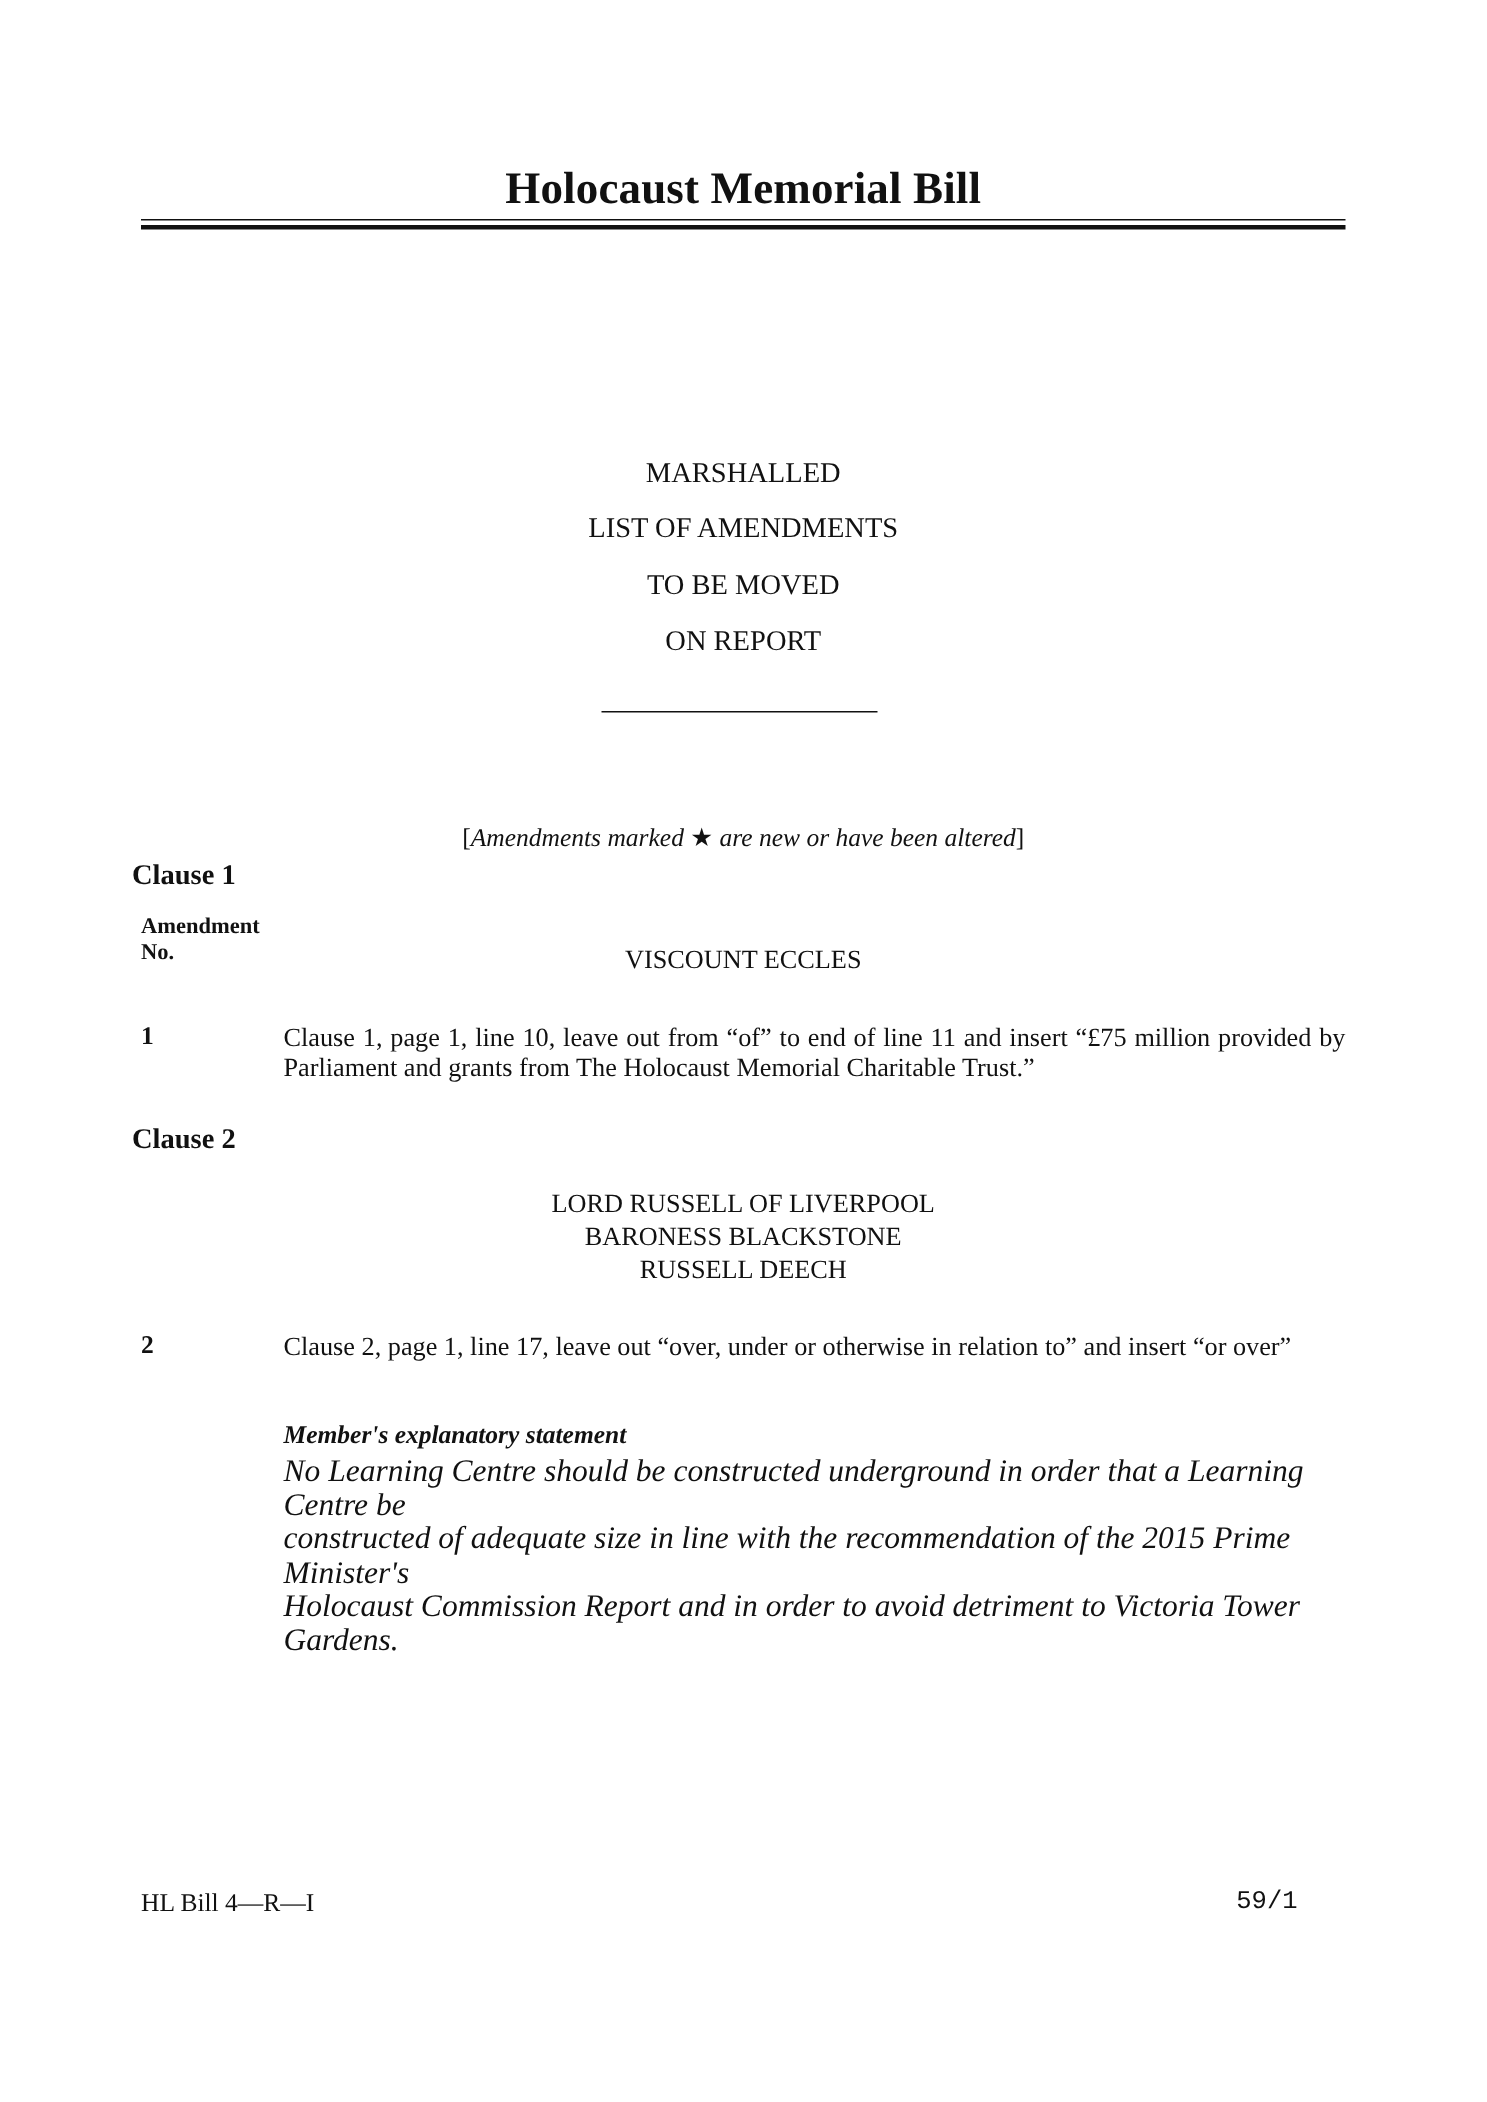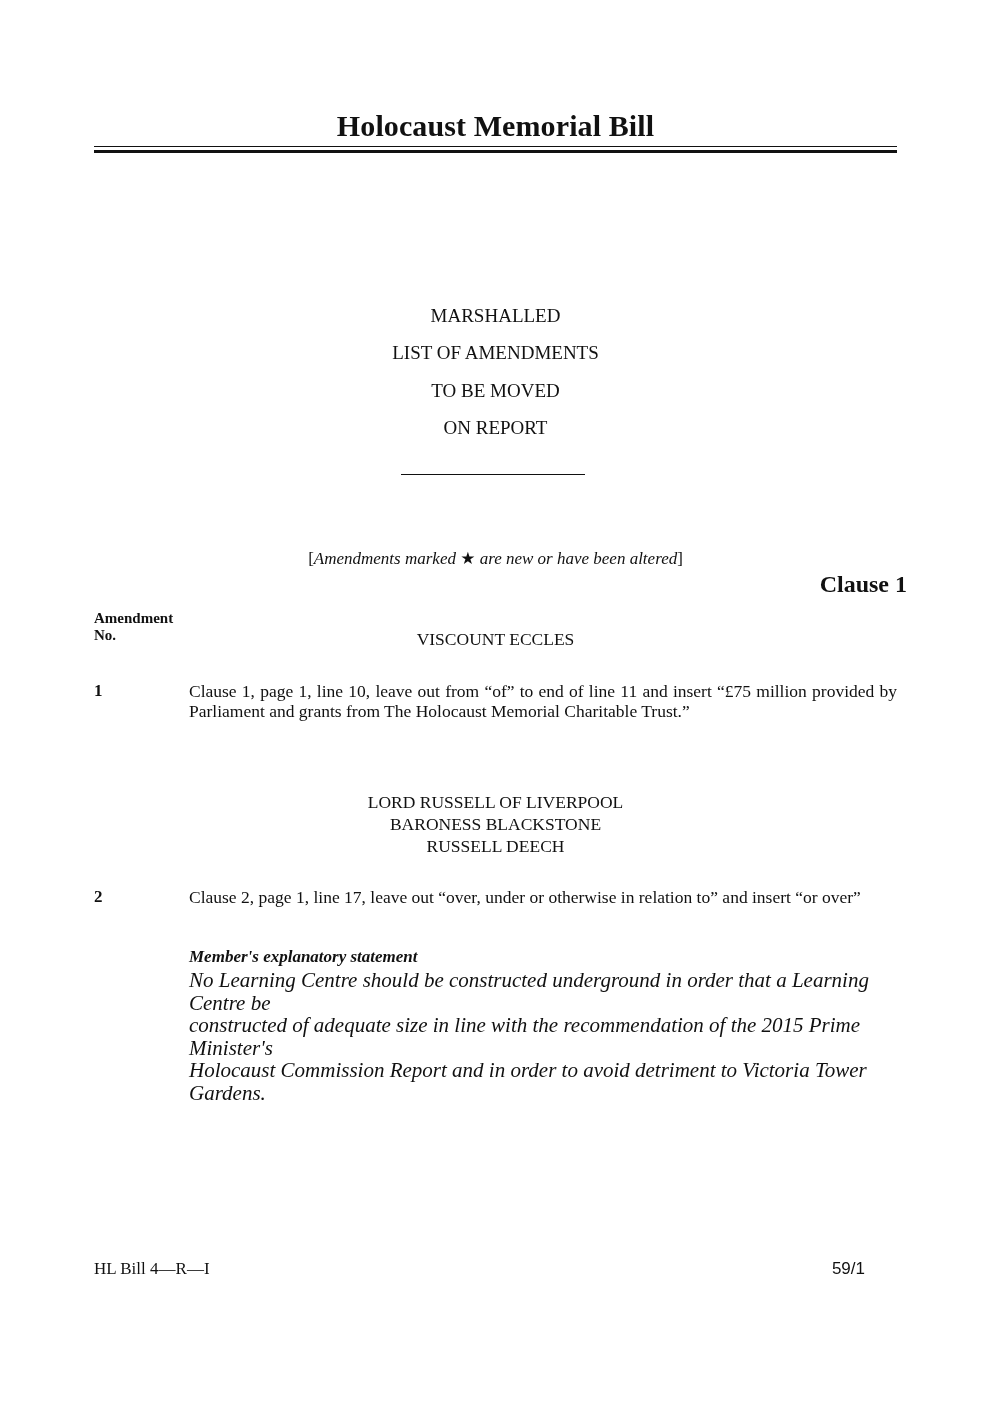--- a/index.html
+++ b/index.html
@@ -60,25 +60,25 @@
     .note i { font-style: italic; }
     .amend-no-label {
       left: 94px; top: 570px;
       font-family: "Liberation Serif", serif;
       font-weight: bold;
       font-size: 15px;
       line-height: 17px;
       margin-top: 40px;
     }
     .clause-heading {
-      left: 104px; width: 803px;
-      text-align: right;
+      left: 88px; width: 803px;
+      text-align: left;
       font-family: "Liberation Serif", serif;
       font-weight: bold;
-      font-size: 24px;
+      font-size: 19px;
       line-height: 22px;
     }
     .member-name {
       left: 94px; width: 803px;
       text-align: center;
       font-family: "Liberation Serif", serif;
       font-size: 17.5px;
       line-height: 22px;
     }
     .amend-num {
@@ -112,21 +112,21 @@
       line-height: 22.5px;
     }
     .footer-left {
       left: 94px; top: 1258px;
       font-family: "Liberation Serif", serif;
       font-size: 17px;
       line-height: 22px;
     }
     .footer-right {
       right: 94px; top: 1258px;
-      font-family: Liberation Sans, sans-serif;
+      font-family: Liberation Mono, monospace;
       font-size: 17px;
       line-height: 22px;
       text-align: left;
     }
   </style>
 </head>
 <body>
 
 <div class="page">
 
@@ -149,20 +149,21 @@
     <div>Amendment</div>
     <div>No.</div>
   </div>
 
   <div class="abs clause-heading" style="top:573px">Clause 1</div>
   <div class="abs member-name" style="top:628px">VISCOUNT ECCLES</div>
 
   <div class="abs amend-num" style="top:680px">1</div>
   <div class="abs amend-text" style="top:681px">Clause 1, page 1, line 10, leave out from “of” to end of line 11 and insert “£75 million provided by Parliament and grants from The Holocaust Memorial Charitable Trust.”</div>
 
+  <div class="abs clause-heading" style="top:749px">Clause 2</div>
   <div class="abs member-name" style="top:791px">LORD RUSSELL OF LIVERPOOL</div>
   <div class="abs member-name" style="top:813px">BARONESS BLACKSTONE</div>
   <div class="abs member-name" style="top:835px">RUSSELL DEECH</div>
 
   <div class="abs amend-num" style="top:886px">2</div>
   <div class="abs amend-text" style="top:887px">Clause 2, page 1, line 17, leave out “over, under or otherwise in relation to” and insert “or over”</div>
 
   <div class="abs expl-title">Member's explanatory statement</div>
   <div class="abs expl-body">
     <div>No Learning Centre should be constructed underground in order that a Learning Centre be</div>

